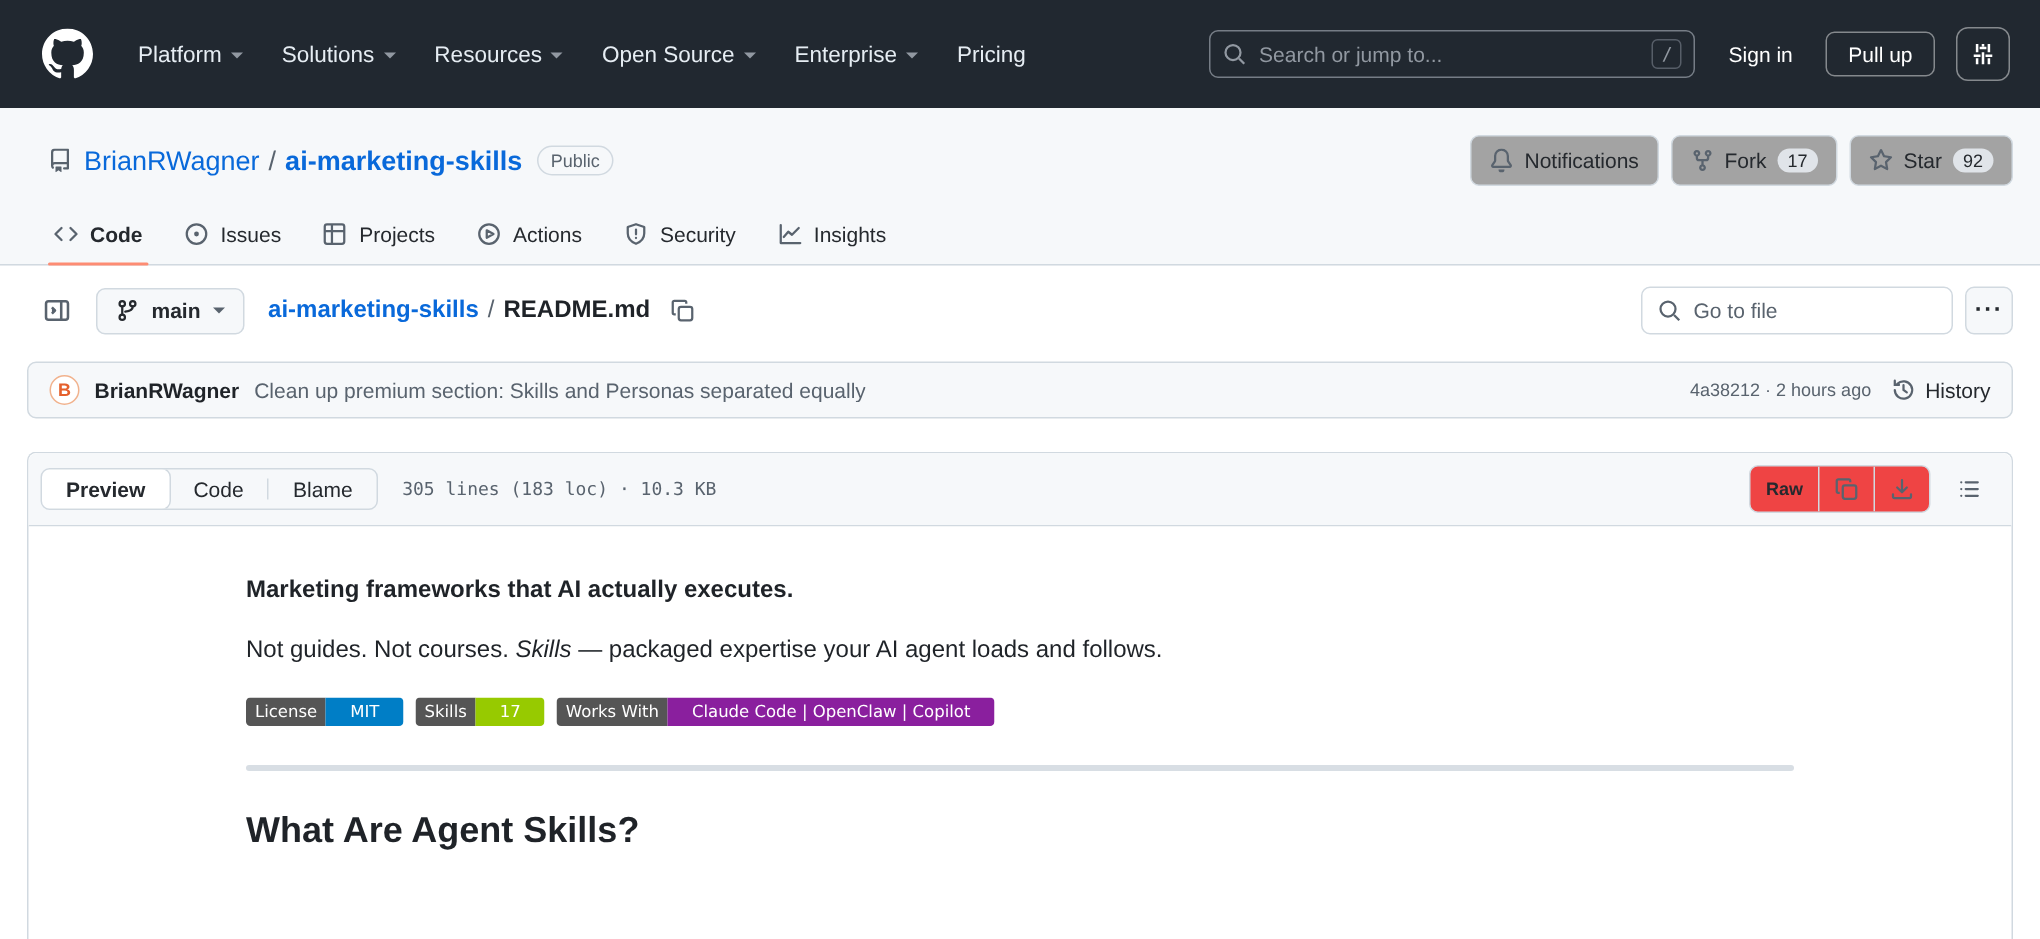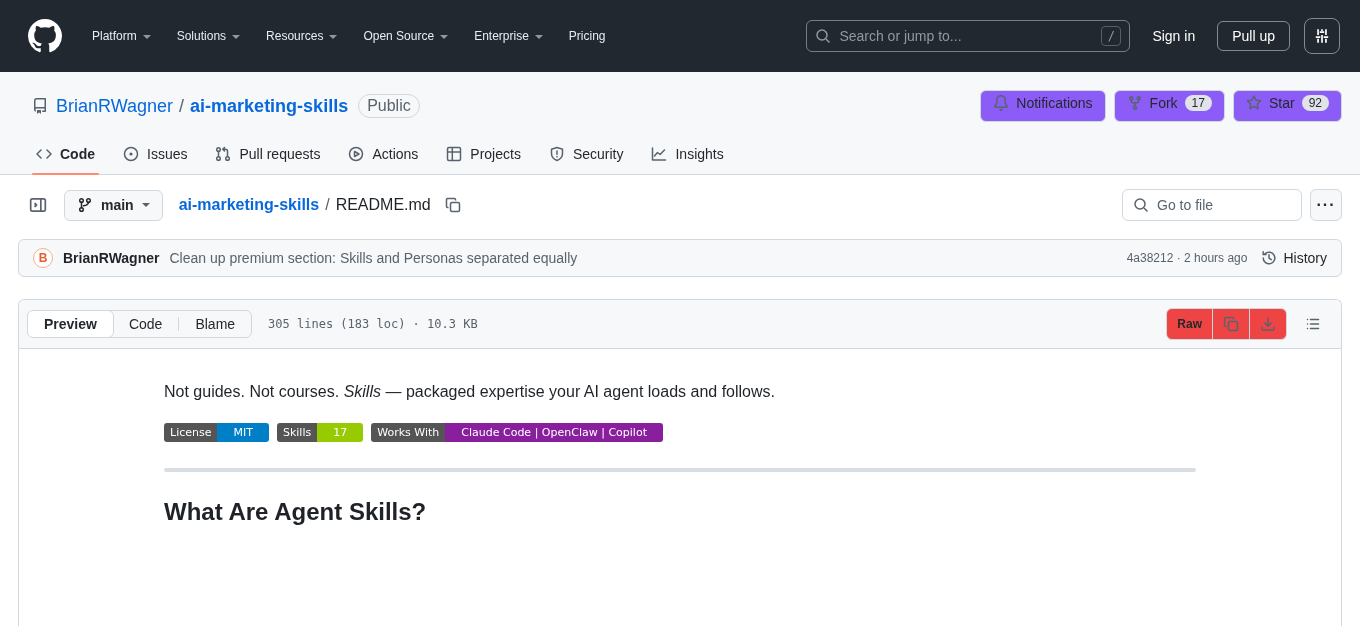--- a/index.html
+++ b/index.html
@@ -4,21 +4,21 @@
 <style>
   * { margin:0; padding:0; box-sizing:border-box; }
   html,body { width:1360px; height:626px; overflow:hidden; background:#fff;
     font-family:"Liberation Sans", sans-serif; color:#1f2328; }
 
   
   .gh-header { height:72px; background:#212830; display:flex; align-items:center;
     padding:0 20px 0 28px; gap:16px; }
   .gh-logo { width:34px; height:34px; color:#fff; flex:0 0 auto; margin-right:4px; cursor:pointer; }
   .gh-nav { display:flex; align-items:center; gap:6px; }
-  .gh-nav-item { color:#e6edf3; font-size:12px; padding:8px 10px; border-radius:6px;
+  .gh-nav-item { color:#e6edf3; font-size:15px; padding:8px 10px; border-radius:6px;
     display:flex; align-items:center; gap:6px; cursor:pointer; }
   .nav-caret { width:0; height:0; border-left:4px solid transparent; border-right:4px solid transparent;
     border-top:4px solid #9198a1; margin-top:2px; }
   .gh-header-right { margin-left:auto; display:flex; align-items:center; gap:14px; }
   .gh-search { width:324px; height:32px; border:1px solid #767d86; border-radius:6px;
     display:flex; align-items:center; padding:0 8px; gap:8px; color:#9198a1; cursor:text; }
   .gh-search .ph { font-size:14px; color:#9198a1; flex:1; }
   .slash-hint { width:20px; height:20px; border:1px solid #575e68; border-radius:4px;
     font-size:12px; display:flex; align-items:center; justify-content:center;
     font-family:"DejaVu Sans Mono", monospace; color:#9198a1; }
@@ -28,25 +28,25 @@
   .hdr-iconbtn { width:36px; height:36px; border:1px solid rgba(255,255,255,.45); border-radius:8px;
     display:flex; align-items:center; justify-content:center; color:#fff; cursor:pointer; }
 
   
   .repo-band { background:#f6f8fa; border-bottom:1px solid #d1d9e0; }
   .repo-title-row { display:flex; align-items:center; padding:18px 18px 8px 32px; }
   .repo-title-row .ricon { color:#59636e; margin-right:8px; }
   .repo-owner { color:#0969da; font-size:18px; text-decoration:none; cursor:pointer; }
   .repo-slash { color:#59636e; font-size:18px; margin:0 6px; }
   .repo-name { color:#0969da; font-size:18px; font-weight:700; text-decoration:none; cursor:pointer; }
-  .visibility-badge { margin-left:10px; font-size:16px; color:#59636e; border:1px solid #d1d9e0;
+  .visibility-badge { margin-left:10px; font-size:12px; color:#59636e; border:1px solid #d1d9e0;
     border-radius:999px; padding:2px 8px; }
   .repo-actions { margin-left:auto; display:flex; gap:8px; }
-  .btn { display:flex; align-items:flex-start; gap:7px; height:32px; padding:4px 12px;
-    background:#8b5cf6; border:1px solid #d1d9e0; border-radius:6px; font-size:14px;
+  .btn { display:flex; align-items:center; gap:7px; height:32px; padding:16px 12px;
+    background:#a3a3a3; border:1px solid #d1d9e0; border-radius:6px; font-size:14px;
     color:#25292e; cursor:pointer; white-space:nowrap; }
   .btn .bicon { color:#59636e; display:flex; }
   .count-pill { background:#e0e4e9; border-radius:999px; padding:1px 7px; font-size:12px; color:#25292e; }
 
   .repo-tabs { display:flex; padding:0 24px; margin-top:6px; }
   .tab { display:flex; align-items:center; gap:8px; padding:10px 12px 12px; font-size:14px;
     color:#25292e; cursor:pointer; position:relative; margin-right:4px; }
   .tab .ticon { color:#59636e; display:flex; }
   .tab.active { font-weight:700; }
   .tab.active::after { content:""; position:absolute; left:8px; right:8px; bottom:-1px;
@@ -58,25 +58,25 @@
   .icon-only-btn { width:32px; height:32px; display:flex; align-items:center; justify-content:center;
     color:#59636e; border-radius:6px; cursor:pointer; }
   .branch-btn { display:flex; align-items:center; gap:8px; height:31px; padding:0 12px;
     background:#f6f8fa; border:1px solid #d1d9e0; border-radius:6px; margin-left:10px;
     font-size:14px; font-weight:600; color:#25292e; cursor:pointer; }
   .branch-btn .caret { width:0; height:0; border-left:4px solid transparent;
     border-right:4px solid transparent; border-top:4px solid #59636e; }
   .breadcrumb { display:flex; align-items:center; margin-left:16px; font-size:16px; gap:6px; }
   .breadcrumb a { color:#0969da; text-decoration:none; font-weight:600; cursor:pointer; }
   .breadcrumb .sep { color:#59636e; font-weight:400; }
-  .breadcrumb .file { font-weight:400; color:#1f2328; }
+  .breadcrumb .file { font-weight:700; color:#1f2328; }
   .copy-path-btn { margin-left:8px; color:#59636e; width:28px; height:28px; display:flex;
     align-items:center; justify-content:center; border-radius:6px; cursor:pointer; }
   .filenav-right { margin-left:auto; display:flex; align-items:center; gap:8px; }
-  .goto-file { width:180px; height:32px; border:1px solid #d1d9e0; border-radius:6px; background:#fff;
+  .goto-file { width:208px; height:32px; border:1px solid #d1d9e0; border-radius:6px; background:#fff;
     display:flex; align-items:center; gap:8px; padding:0 10px; color:#59636e; cursor:text; }
   .goto-file .ph { font-size:14px; color:#59636e; }
   .kebab-btn { width:32px; height:32px; border:1px solid #d1d9e0; border-radius:6px; background:#f6f8fa;
     display:flex; align-items:center; justify-content:center; color:#25292e; cursor:pointer;
     font-weight:700; letter-spacing:1px; }
 
   .commit-bar { margin-top:18px; height:38px; background:#f6f8fa; border:1px solid #d1d9e0;
     border-radius:6px; display:flex; align-items:center; padding:0 14px; gap:10px; }
   .avatar { width:20px; height:20px; border-radius:50%; background:#fff; border:1px solid #f1b28d;
     color:#e5602c; font-size:12px; font-weight:700; display:flex; align-items:center;
@@ -230,46 +230,35 @@
       <span class="ticon">
           <svg width="16" height="16" viewBox="0 0 16 16" fill="none" stroke="currentColor" stroke-width="1.5">
             <circle cx="8" cy="8" r="6.5"></circle>
             <circle cx="8" cy="8" r="1.6" fill="currentColor" stroke="none"></circle>
           </svg>
         </span>
       <span>Issues</span>
     </div>
     <div class="tab">
       <span class="ticon">
-          <svg width="16" height="16" viewBox="0 0 16 16" fill="none" stroke="currentColor" stroke-width="1.5" stroke-linecap="round">
-            <circle cx="3.5" cy="3.5" r="1.8"></circle>
-            <circle cx="3.5" cy="12.5" r="1.8"></circle>
-            <circle cx="12.5" cy="12.5" r="1.8"></circle>
-            <path d="M3.5 5.5v5M9.5 1.5 7.8 3.2l1.7 1.7M8 3.2h2.5c1 0 2 .8 2 2v5.4"></path>
-          </svg>
-        </span>
-      <span>Pull requests</span>
+          <svg width="16" height="16" viewBox="0 0 16 16" fill="none" stroke="currentColor" stroke-width="1.5">
+            <rect x="1.5" y="1.5" width="13" height="13" rx="1.5"></rect>
+            <path d="M6.3 1.5v13M1.5 6h13"></path>
+          </svg>
+        </span>
+      <span>Projects</span>
     </div>
     <div class="tab">
       <span class="ticon">
           <svg width="16" height="16" viewBox="0 0 16 16" fill="none" stroke="currentColor" stroke-width="1.5" stroke-linejoin="round">
             <circle cx="8" cy="8" r="6.5"></circle>
             <path d="M6.5 5.5 11 8l-4.5 2.5Z"></path>
           </svg>
         </span>
       <span>Actions</span>
-    </div>
-    <div class="tab">
-      <span class="ticon">
-          <svg width="16" height="16" viewBox="0 0 16 16" fill="none" stroke="currentColor" stroke-width="1.5">
-            <rect x="1.5" y="1.5" width="13" height="13" rx="1.5"></rect>
-            <path d="M6.3 1.5v13M1.5 6h13"></path>
-          </svg>
-        </span>
-      <span>Projects</span>
     </div>
     <div class="tab">
       <span class="ticon">
           <svg width="16" height="16" viewBox="0 0 16 16" fill="none" stroke="currentColor" stroke-width="1.5" stroke-linejoin="round">
             <path d="M8 1.5 2.5 3.3v4.2c0 3.4 2.4 5.8 5.5 7 3.1-1.2 5.5-3.6 5.5-7V3.3Z"></path>
             <path d="M8 5v3.2M8 10.5v.2" stroke-linecap="round"></path>
           </svg>
         </span>
       <span>Security</span>
     </div>
@@ -380,20 +369,21 @@
         </div>
         <div class="icon-only-btn">
           <svg width="16" height="16" viewBox="0 0 16 16" fill="none" stroke="currentColor" stroke-width="1.5" stroke-linecap="round">
               <path d="M2.5 3.5h.01M5.5 3.5h8M2.5 8h.01M5.5 8h8M2.5 12.5h.01M5.5 12.5h8"></path>
             </svg>
         </div>
       </div>
     </div>
 
     <div class="markdown">
+      <p class="md-strong">Marketing frameworks that AI actually executes.</p>
       <p class="md-p"><span>Not guides. Not courses. </span><em>Skills</em><span> — packaged expertise your AI agent loads and follows.</span></p>
       <div class="badges">
         <span class="shield">
           <span class="s-label" style="background-color: rgb(85, 85, 85);">License</span>
           <span class="s-value" style="background-color: rgb(0, 126, 198);">MIT</span>
         </span>
         <span class="shield">
           <span class="s-label" style="background-color: rgb(85, 85, 85);">Skills</span>
           <span class="s-value" style="background-color: rgb(151, 202, 0);">17</span>
         </span>

